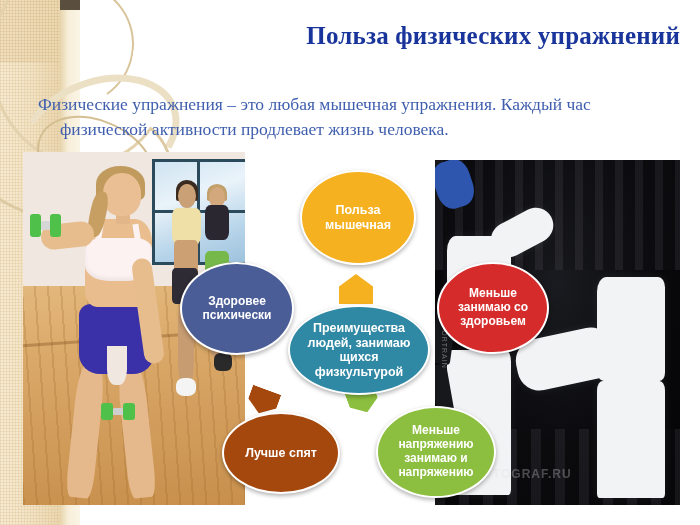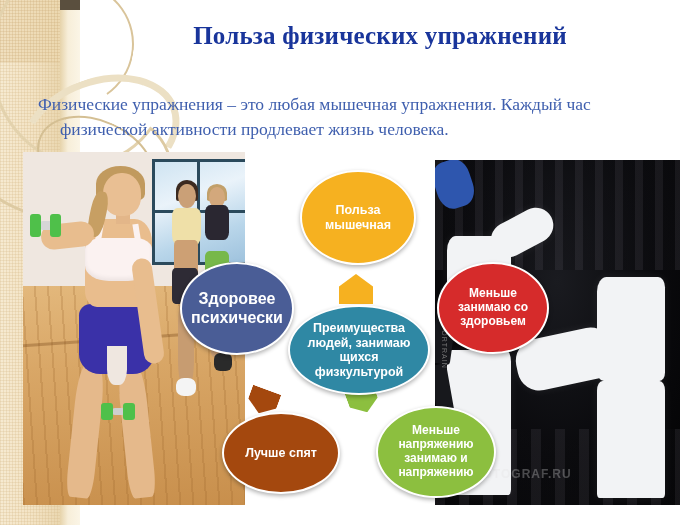--- a/index.html
+++ b/index.html
@@ -30,21 +30,21 @@
         border-color:transparent transparent #e3d2ad #e3d2ad;transform:rotate(-8deg);}
   .arc3{left:18px;top:78px;width:150px;height:100px;border-width:7px;
         border-color:#ece0c4 #ece0c4 transparent transparent;transform:rotate(-20deg);}
   .arc4{left:-34px;top:96px;width:200px;height:120px;border-width:3px;
         border-color:transparent #ddcaa2 #ddcaa2 transparent;transform:rotate(6deg);}
   .arc5{left:34px;top:120px;width:120px;height:80px;border-width:2px;
         border-color:#d4bf93 transparent transparent #d4bf93;transform:rotate(25deg);}
   .top-dark{position:absolute;left:60px;top:0;width:20px;height:10px;background:#5a4f3e;}
 
   
-  .title{position:absolute;left:80px;top:22px;width:600px;text-align:center;
+  .title{position:absolute;left:80px;top:22px;width:600px;text-align:right;
       font-family:"Liberation Serif", serif;font-weight:bold;font-size:25px;
       color:#19359b;letter-spacing:.2px;white-space:nowrap;}
   .subtitle{position:absolute;left:38px;top:92px;width:636px;
       font-family:"Liberation Serif", serif;font-size:17.5px;line-height:25px;
       color:#3f5fae;text-align:left;}
   .subtitle .l2{display:block;margin-left:22px;}
 
   
   .photo{position:absolute;overflow:hidden;}
 
@@ -152,21 +152,21 @@
       letter-spacing:1px;color:rgba(225,225,225,.30);}
 
   
   .ellipse{position:absolute;border-radius:50%;
       display:flex;align-items:center;justify-content:center;text-align:center;
       color:#ffffff;font-weight:bold;font-family:"Liberation Sans", sans-serif;
       border:2px solid #ffffff;box-sizing:border-box;
       box-shadow:0 2px 4px rgba(0,0,0,.30);line-height:1.16;}
 
   .e-yellow{left:300px;top:170px;width:116px;height:95px;background:#f6b120;font-size:12.5px;}
-  .e-blue  {left:180px;top:262px;width:114px;height:93px;background:#4a5d96;font-size:16px;}
+  .e-blue  {left:180px;top:262px;width:114px;height:93px;background:#4a5d96;font-size:12px;}
   .e-teal  {left:288px;top:305px;width:142px;height:90px;background:#2f88a4;font-size:12.5px;}
   .e-red   {left:437px;top:262px;width:112px;height:92px;background:#d62b2b;font-size:12px;}
   .e-brown {left:222px;top:412px;width:118px;height:82px;background:#a4480e;font-size:12.5px;}
   .e-green {left:376px;top:406px;width:120px;height:92px;background:#8cbf3f;font-size:12px;}
 
   
   .arrow{position:absolute;
      clip-path:polygon(50% 0%, 100% 42%, 100% 100%, 0% 100%, 0% 42%);}
   .arrow-up{left:339px;top:274px;width:34px;height:30px;background:#f6b120;}
   .arrow-dl{left:248px;top:389px;width:30px;height:25px;background:#a4480e;

